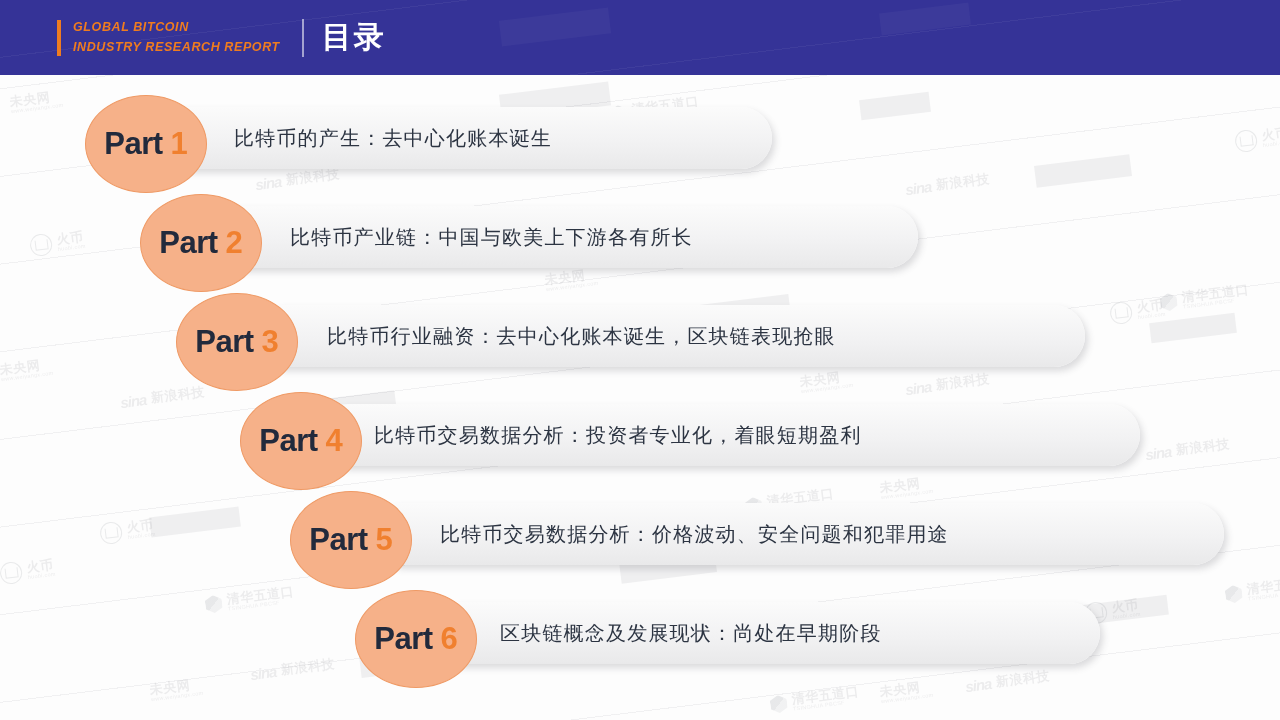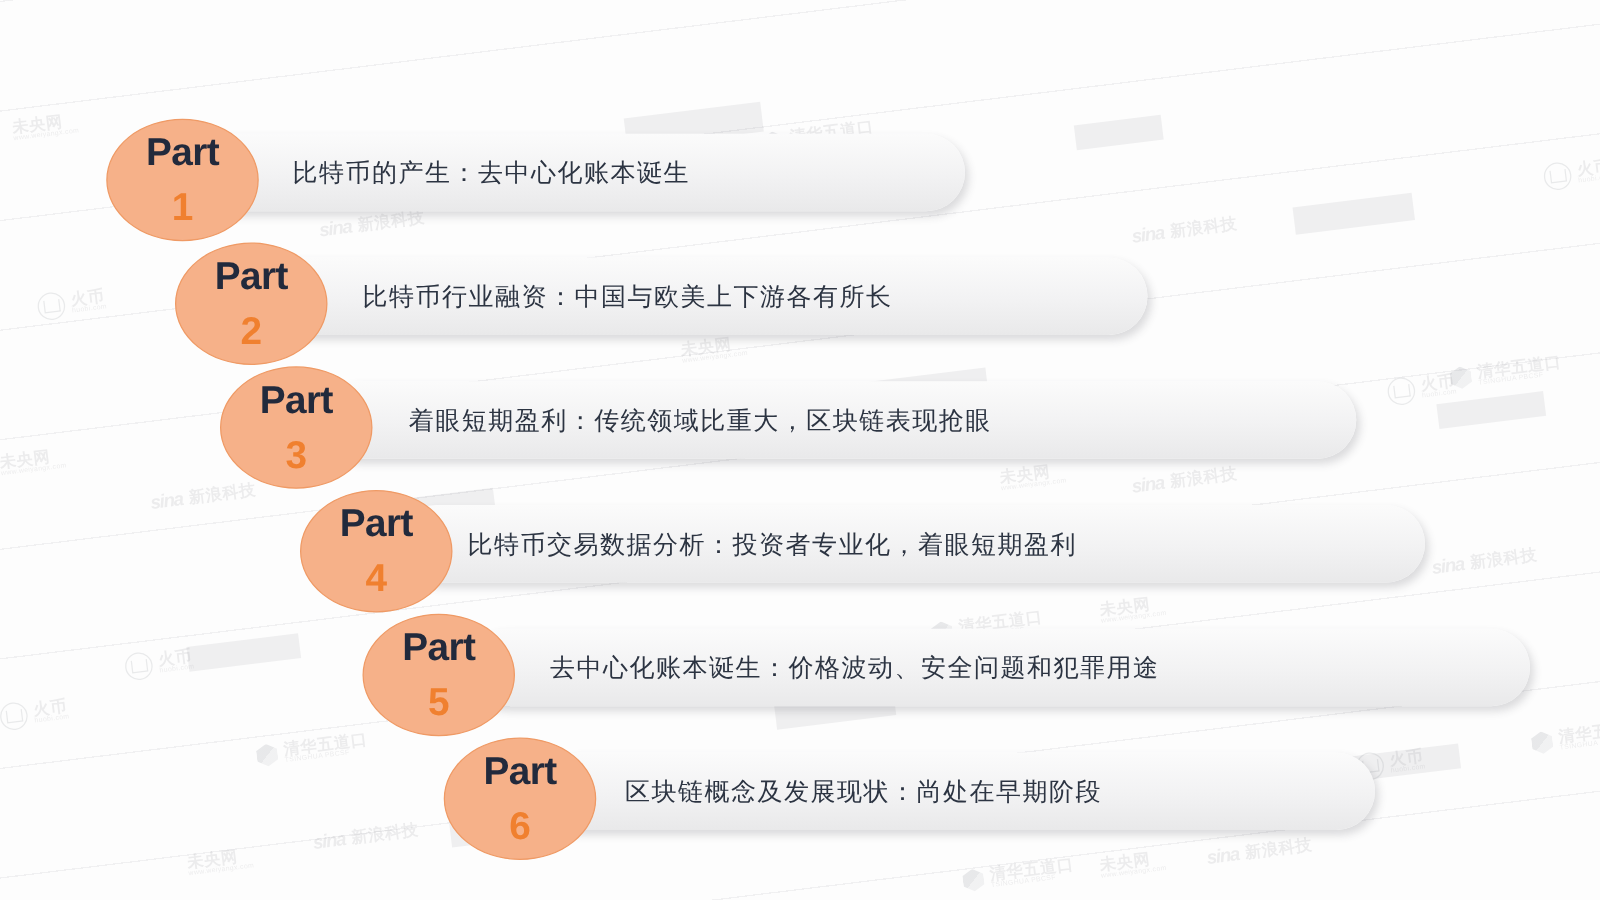--- a/index.html
+++ b/index.html
@@ -193,21 +193,20 @@
     top: 0;
     width: 120px;
     height: 96px;
     border-radius: 50%;
     background: #f6b189;
     border: 1.5px solid #ef9a65;
     display: flex;
     align-items: center;
     justify-content: center;
     gap: 8px;
-    flex-direction: column;
   }
   .bubble-part {
     color: #222a3c;
     font-size: 31px;
     font-weight: 700;
     letter-spacing: -0.5px;
   }
   .bubble-num {
     color: #f0802f;
     font-size: 31px;
@@ -391,66 +390,80 @@
     </div>
     <div class="wm" style="left:0px;top:560px;">
       <span class="wm-ring"></span>
       <div class="wm-stack">
         <span>火币</span>
         <span class="wm-sub">huobi.com</span>
       </div>
     </div>
   </div>
 
+  <div class="header">
+    <div class="header-deco"></div>
+    <div class="header-chip" style="left:500px;top:14px;width:110px;height:26px;"></div>
+    <div class="header-chip" style="left:880px;top:8px;width:90px;height:22px;"></div>
+    <div class="header-inner">
+      <div class="accent-bar"></div>
+      <div class="brand">
+        <span>GLOBAL BITCOIN</span>
+        <span>INDUSTRY RESEARCH REPORT</span>
+      </div>
+      <div class="header-divider"></div>
+      <div class="page-title">目录</div>
+    </div>
+  </div>
 
   <div class="toc">
 
     <div class="toc-row" style="left:0px;top:20px;">
       <div class="pill" style="left:142px;width:630px;">
         <span class="pill-label" style="margin-left:92px;">比特币的产生：去中心化账本诞生</span>
       </div>
       <div class="bubble" style="left:85px;">
         <span class="bubble-part">Part</span>
         <span class="bubble-num">1</span>
       </div>
     </div>
 
     <div class="toc-row" style="left:0px;top:119px;">
       <div class="pill" style="left:198px;width:720px;">
-        <span class="pill-label" style="margin-left:92px;">比特币行业融资：中国与欧美上下游各有所长</span>
+        <span class="pill-label" style="margin-left:92px;">比特币产业链：中国与欧美上下游各有所长</span>
       </div>
       <div class="bubble" style="left:140px;">
         <span class="bubble-part">Part</span>
         <span class="bubble-num">2</span>
       </div>
     </div>
 
     <div class="toc-row" style="left:0px;top:218px;">
       <div class="pill" style="left:255px;width:830px;">
-        <span class="pill-label" style="margin-left:72px;">着眼短期盈利：传统领域比重大，区块链表现抢眼</span>
+        <span class="pill-label" style="margin-left:72px;">比特币行业融资：去中心化账本诞生，区块链表现抢眼</span>
       </div>
       <div class="bubble" style="left:176px;">
         <span class="bubble-part">Part</span>
         <span class="bubble-num">3</span>
       </div>
     </div>
 
     <div class="toc-row" style="left:0px;top:317px;">
       <div class="pill" style="left:318px;width:822px;">
         <span class="pill-label" style="margin-left:56px;">比特币交易数据分析：投资者专业化，着眼短期盈利</span>
       </div>
       <div class="bubble" style="left:240px;">
         <span class="bubble-part">Part</span>
         <span class="bubble-num">4</span>
       </div>
     </div>
 
     <div class="toc-row" style="left:0px;top:416px;">
       <div class="pill" style="left:372px;width:852px;">
-        <span class="pill-label" style="margin-left:68px;">去中心化账本诞生：价格波动、安全问题和犯罪用途</span>
+        <span class="pill-label" style="margin-left:68px;">比特币交易数据分析：价格波动、安全问题和犯罪用途</span>
       </div>
       <div class="bubble" style="left:290px;">
         <span class="bubble-part">Part</span>
         <span class="bubble-num">5</span>
       </div>
     </div>
 
     <div class="toc-row" style="left:0px;top:515px;">
       <div class="pill" style="left:432px;width:668px;">
         <span class="pill-label" style="margin-left:68px;text-align:right;">区块链概念及发展现状：尚处在早期阶段</span>

